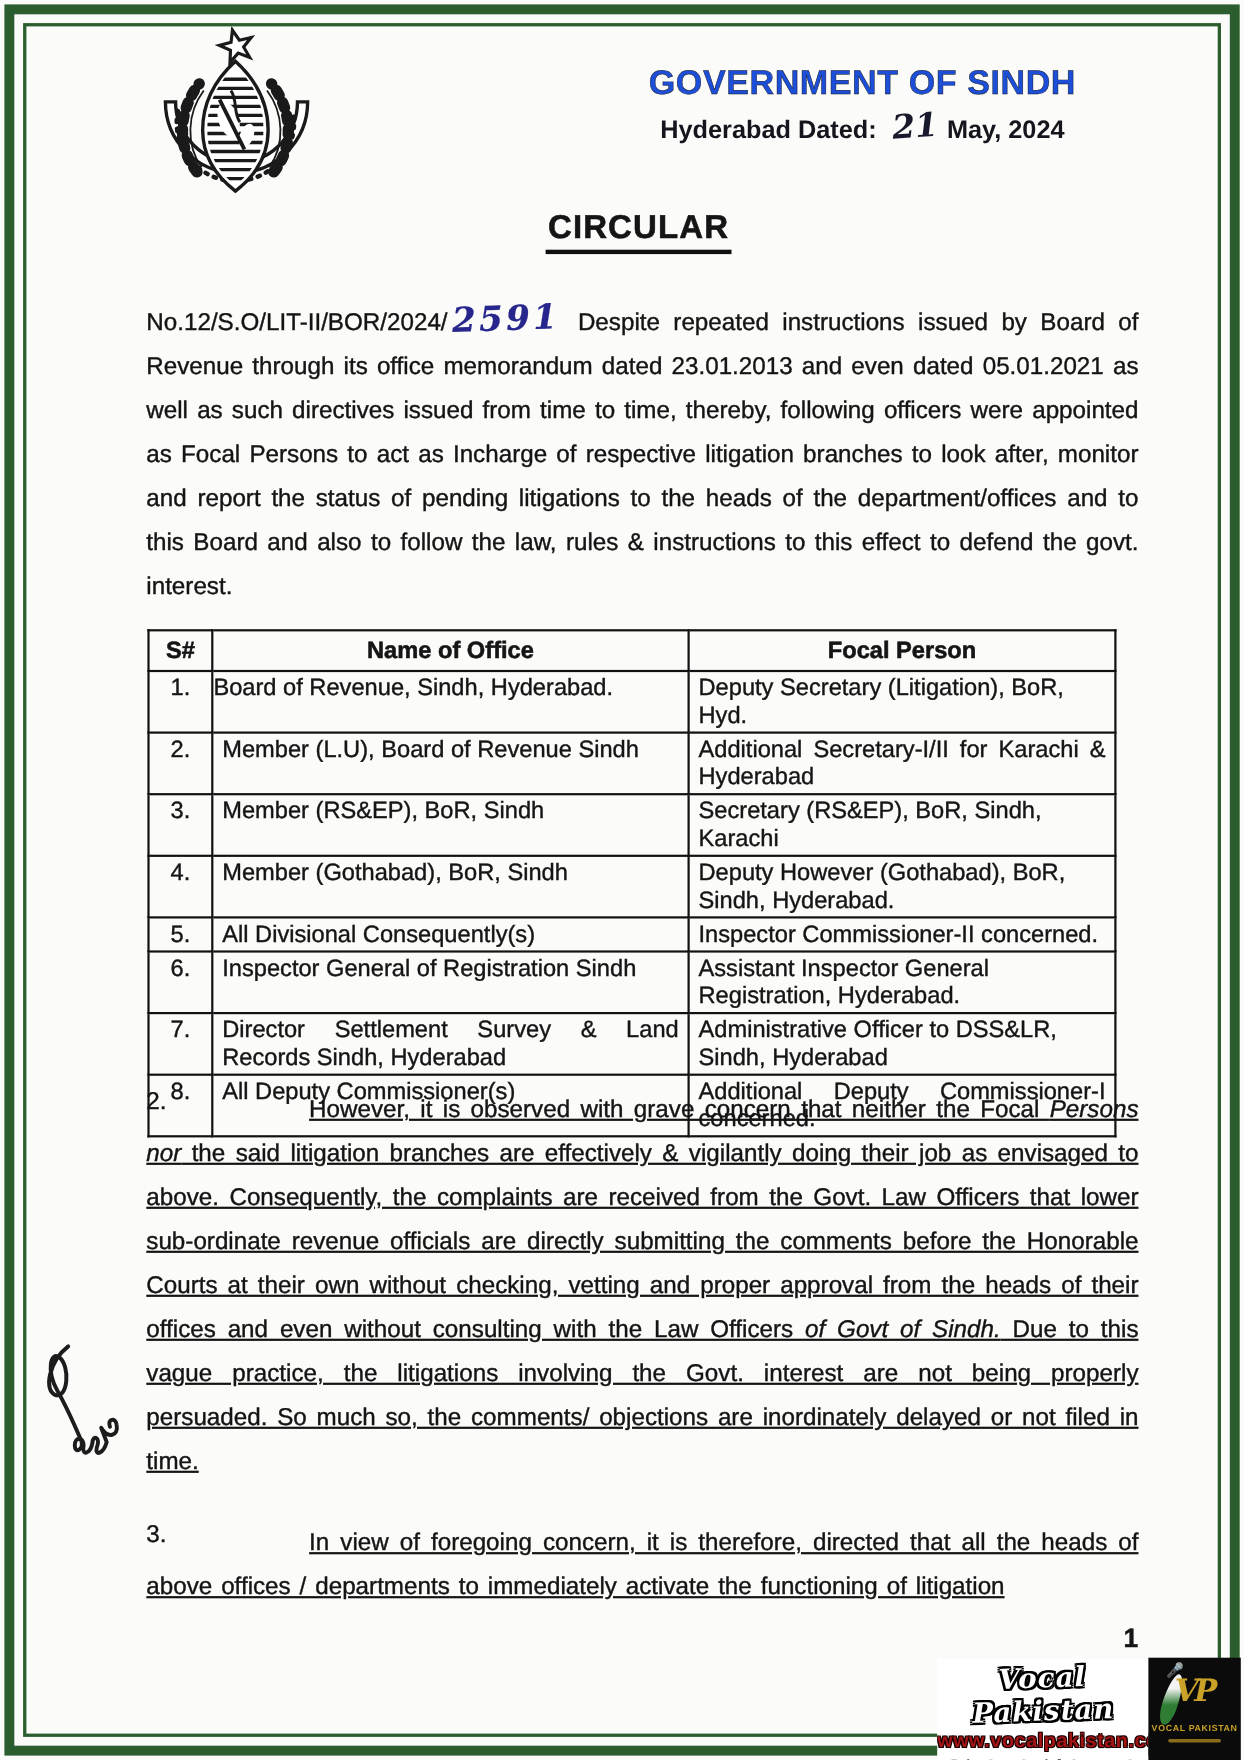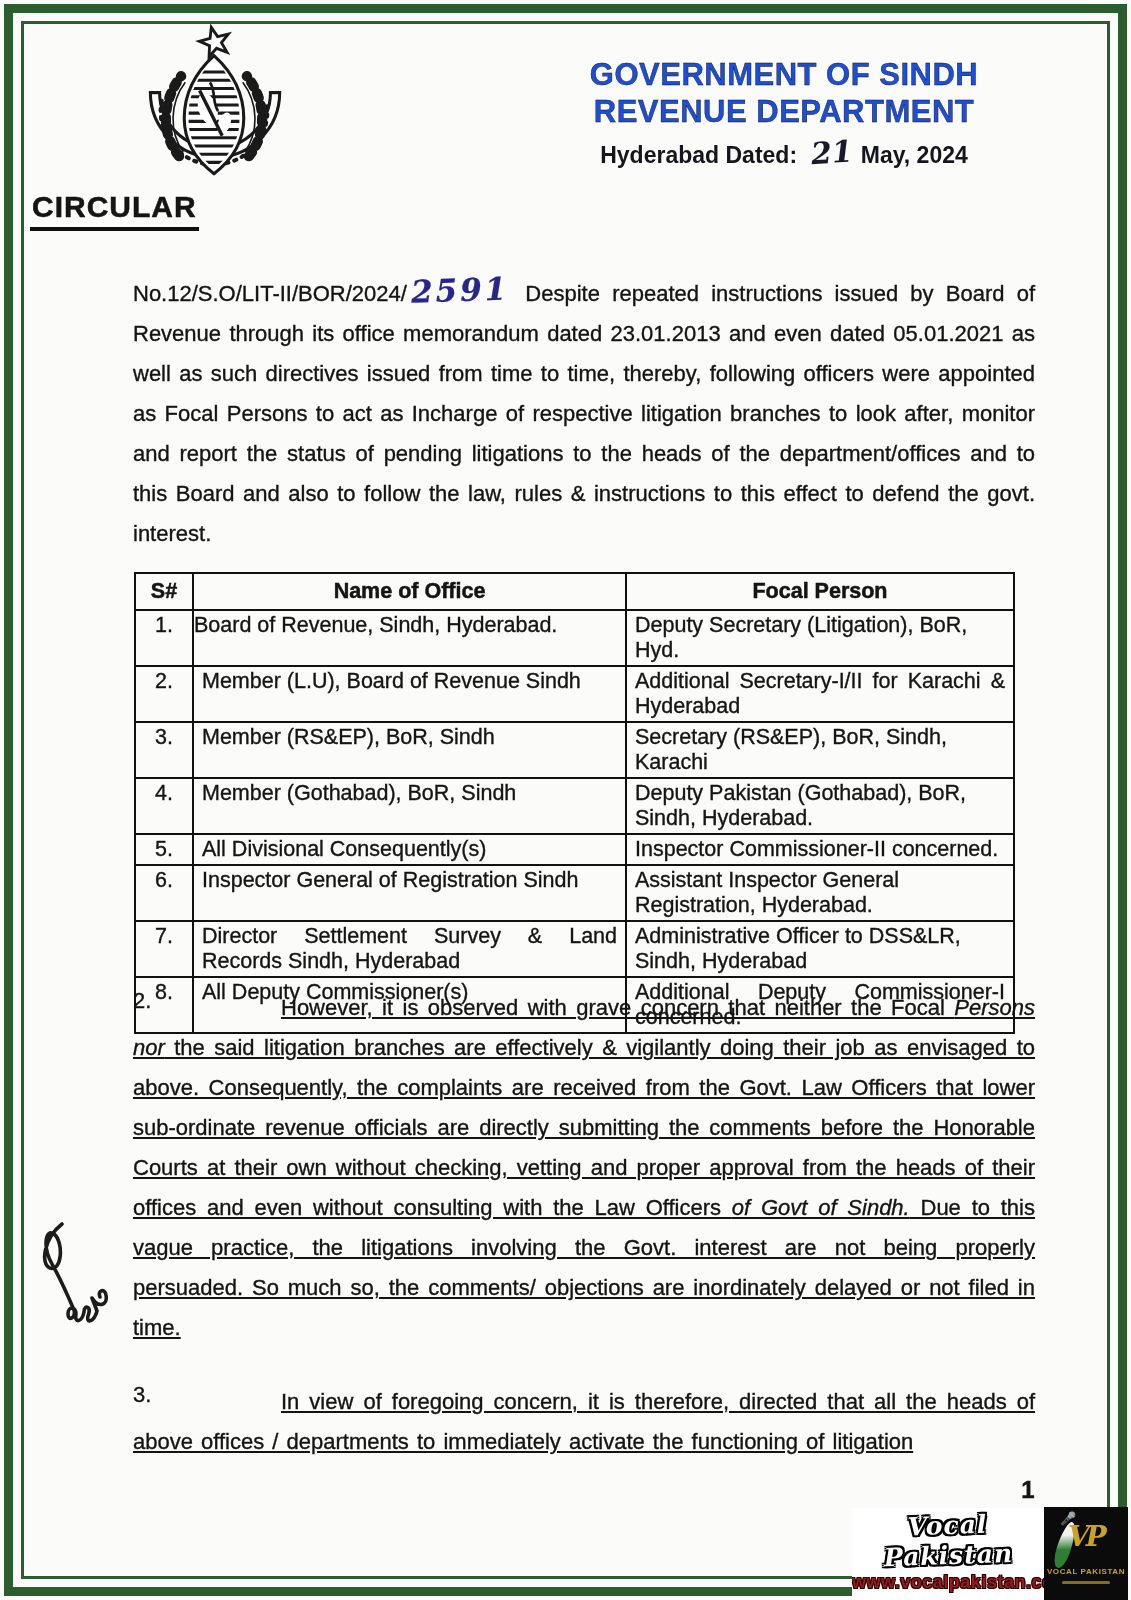--- a/index.html
+++ b/index.html
@@ -20,21 +20,21 @@
     font-weight:bold;font-size:31px;line-height:37px;letter-spacing:.5px;
     color:#1d4ed8;-webkit-text-stroke:.4px #101010;
   }
   .hdr .dateline{margin-top:5px;font-size:23px;font-weight:bold;color:#15151d;}
   .hand{
     font-family:"DejaVu Serif",serif;font-style:italic;display:inline-block;
   }
   .hand-day{font-size:30px;transform:rotate(-4deg);padding:0 8px 0 14px;color:#19192e;}
 
   
-  .title-wrap{position:absolute;left:30px;right:0;top:190px;text-align:left;}
+  .title-wrap{position:absolute;left:30px;right:0;top:190px;text-align:center;}
   .title{
     display:inline-block;font-size:30px;font-weight:bold;letter-spacing:1px;
     border-bottom:4px solid #101010;padding:0 2px 3px 2px;
     -webkit-text-stroke:.5px #101010;
   }
 
   
   .doc-text{
     font-size:22px;line-height:40px;text-align:justify;word-spacing:2px;
     color:#141414;-webkit-text-stroke:.35px #141414;
@@ -145,21 +145,20 @@
     <ellipse cx="86" cy="96" rx="6" ry="11" fill="#ffffff" transform="rotate(20 86 96)"></ellipse>
     <path d="M62 64 L84 108" stroke="#1a1a1a" stroke-width="3.4"></path>
     <path d="M72 56 C78 64 74 76 80 84" fill="none" stroke="#1a1a1a" stroke-width="2.6"></path>
   </g>
 
   <path d="M0 -15 L3.8 -4.8 L14.5 -4.6 L6 1.9 L9 12.2 L0 6 L-9 12.2 L-6 1.9 L-14.5 -4.6 L-3.8 -4.8 Z" transform="translate(77 17) rotate(-14)" fill="#ffffff" stroke="#1a1a1a" stroke-width="2.8"></path>
 </svg>
 
 <div class="hdr">
   <div class="l1">GOVERNMENT OF SINDH</div>
-  <div class="l2">REVENUE DEPARTMENT</div>
   <div class="dateline"><span>Hyderabad Dated:</span><span class="hand hand-day">21</span><span>May, 2024</span></div>
 </div>
 
 <div class="title-wrap">
   <span class="title">CIRCULAR</span>
 </div>
 
 <p class="doc-text para1"><span>No.12/S.O/LIT-II/BOR/2024/</span><span class="ref-number">2591</span><span> Despite repeated instructions issued by Board of Revenue through its office memorandum dated 23.01.2013 and even dated 05.01.2021 as well as such directives issued from time to time, thereby, following officers were appointed as Focal Persons to act as Incharge of respective litigation branches to look after, monitor and report the status of pending litigations to the heads of the department/offices and to this Board and also to follow the law, rules &amp; instructions to this effect to defend the govt. interest.</span></p>
 
 <div class="tbl-wrap">
@@ -188,21 +187,21 @@
         <td class="just">Additional Secretary-I/II for Karachi &amp; Hyderabad</td>
       </tr>
       <tr>
         <td class="sn">3.</td>
         <td>Member (RS&amp;EP), BoR, Sindh</td>
         <td>Secretary (RS&amp;EP), BoR, Sindh, Karachi</td>
       </tr>
       <tr>
         <td class="sn">4.</td>
         <td>Member (Gothabad), BoR, Sindh</td>
-        <td>Deputy Pakistan (Gothabad), BoR, Sindh, Hyderabad.</td>
+        <td>Deputy However (Gothabad), BoR, Sindh, Hyderabad.</td>
       </tr>
       <tr>
         <td class="sn">5.</td>
         <td>All Divisional Consequently(s)</td>
         <td>Inspector Commissioner-II concerned.</td>
       </tr>
       <tr>
         <td class="sn">6.</td>
         <td>Inspector General of Registration Sindh</td>
         <td>Assistant Inspector General Registration, Hyderabad.</td>

